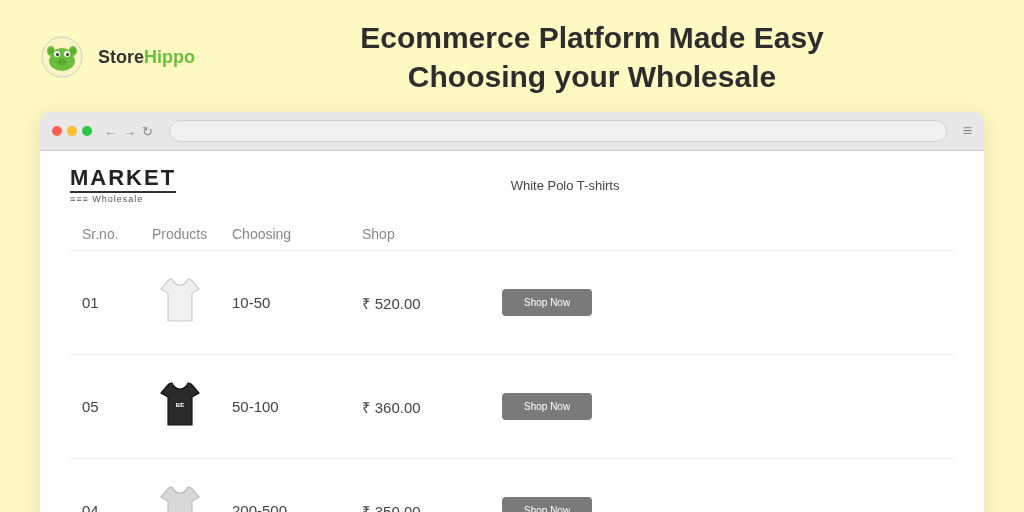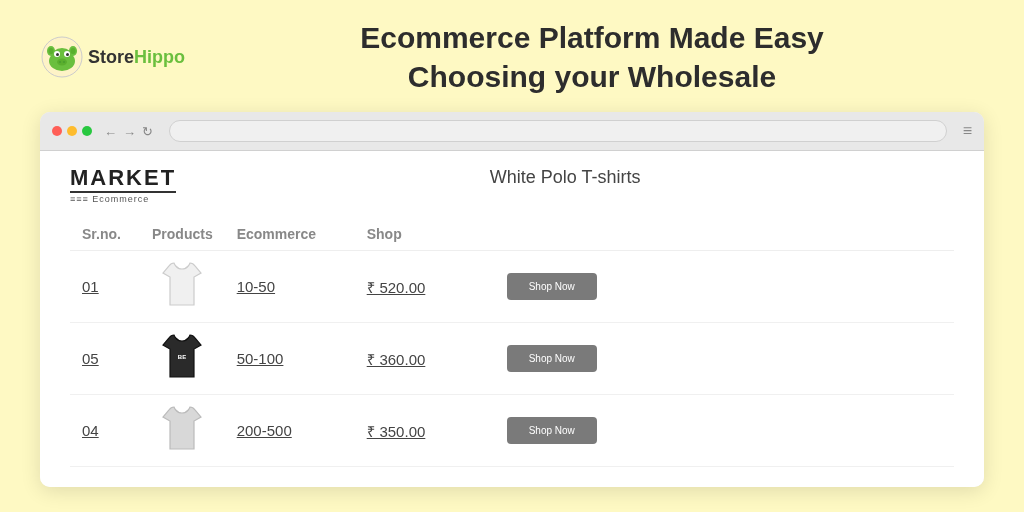--- a/index.html
+++ b/index.html
@@ -16,21 +16,21 @@
     
     .header {
       display: flex;
       align-items: center;
       padding: 18px 40px 10px 40px;
     }
 
     .logo-area {
       display: flex;
       align-items: center;
-      gap: 4px;
+      gap: 14px;
       min-width: 160px;
     }
 
     .logo-hippo {
       width: 44px;
       height: 44px;
     }
 
     .page-title-area {
       flex: 1;
@@ -106,21 +106,21 @@
     }
 
     
     .browser-content {
       background: #fff;
       padding: 0 30px 20px 30px;
     }
 
     .site-header {
       display: flex;
-      align-items: flex-start;
+      align-items: center;
       padding: 16px 0 10px 0;
     }
 
     .market-logo {
       display: flex;
       flex-direction: column;
       line-height: 1;
     }
 
     .market-logo-text {
@@ -135,51 +135,50 @@
       color: #555;
       letter-spacing: 1px;
       margin-top: 2px;
       border-top: 2px solid #333;
       padding-top: 2px;
     }
 
     .product-title {
       flex: 1;
       text-align: center;
-      font-size: 18px;
+      font-size: 13px;
       color: #444;
       font-weight: 400;
     }
 
     
     .product-table {
       width: 100%;
       border-collapse: collapse;
       margin-top: 4px;
     }
 
     .product-table thead tr th {
       text-align: left;
-      font-weight: 700;
+      font-weight: 400;
       color: #888;
       font-size: 14px;
       padding: 8px 12px;
       border-bottom: 1px solid #eee;
     }
 
     .product-table tbody tr {
       border-bottom: 1px solid #f0f0f0;
     }
 
     .product-table tbody tr td {
-      padding: 10px 12px;
+      padding: 26px 12px;
       font-size: 15px;
       color: #444;
       vertical-align: middle;
-      text-decoration: underline;
     }
 
     .sr-no {
       font-size: 15px;
       color: #555;
       width: 70px;
     }
 
     .product-img-cell {
       width: 80px;
@@ -255,31 +254,31 @@
       <span class="nav-btn">↻</span>
     </div>
     <div class="address-bar"></div>
     <div class="menu-icon">≡</div>
   </div>
 
   <div class="browser-content">
     <div class="site-header">
       <div class="market-logo">
         <div class="market-logo-text">MARKET</div>
-        <div class="wholesale-text">≡≡≡ Ecommerce</div>
+        <div class="wholesale-text">≡≡≡ Wholesale</div>
       </div>
       <div class="product-title">White Polo T-shirts</div>
     </div>
 
     <table class="product-table">
       <thead>
         <tr>
           <th>Sr.no.</th>
           <th>Products</th>
-          <th>Ecommerce</th>
+          <th>Choosing</th>
           <th>Shop</th>
           <th></th>
         </tr>
       </thead>
       <tbody id="table-body">
       <tr>
       <td class="sr-no">01</td>
       <td class="product-img-cell"><svg width="40" height="48" viewBox="0 0 40 48" xmlns="http://www.w3.org/2000/svg">
       <path d="M12,2 C12,2 9,2 7,5 L1,12 L8,16 L8,44 L32,44 L32,16 L39,12 L33,5 C31,2 28,2 28,2 C28,2 26,8 20,8 C14,8 12,2 12,2 Z" fill="#f0f0f0" stroke="#ccc" stroke-width="1.2"></path>
 

